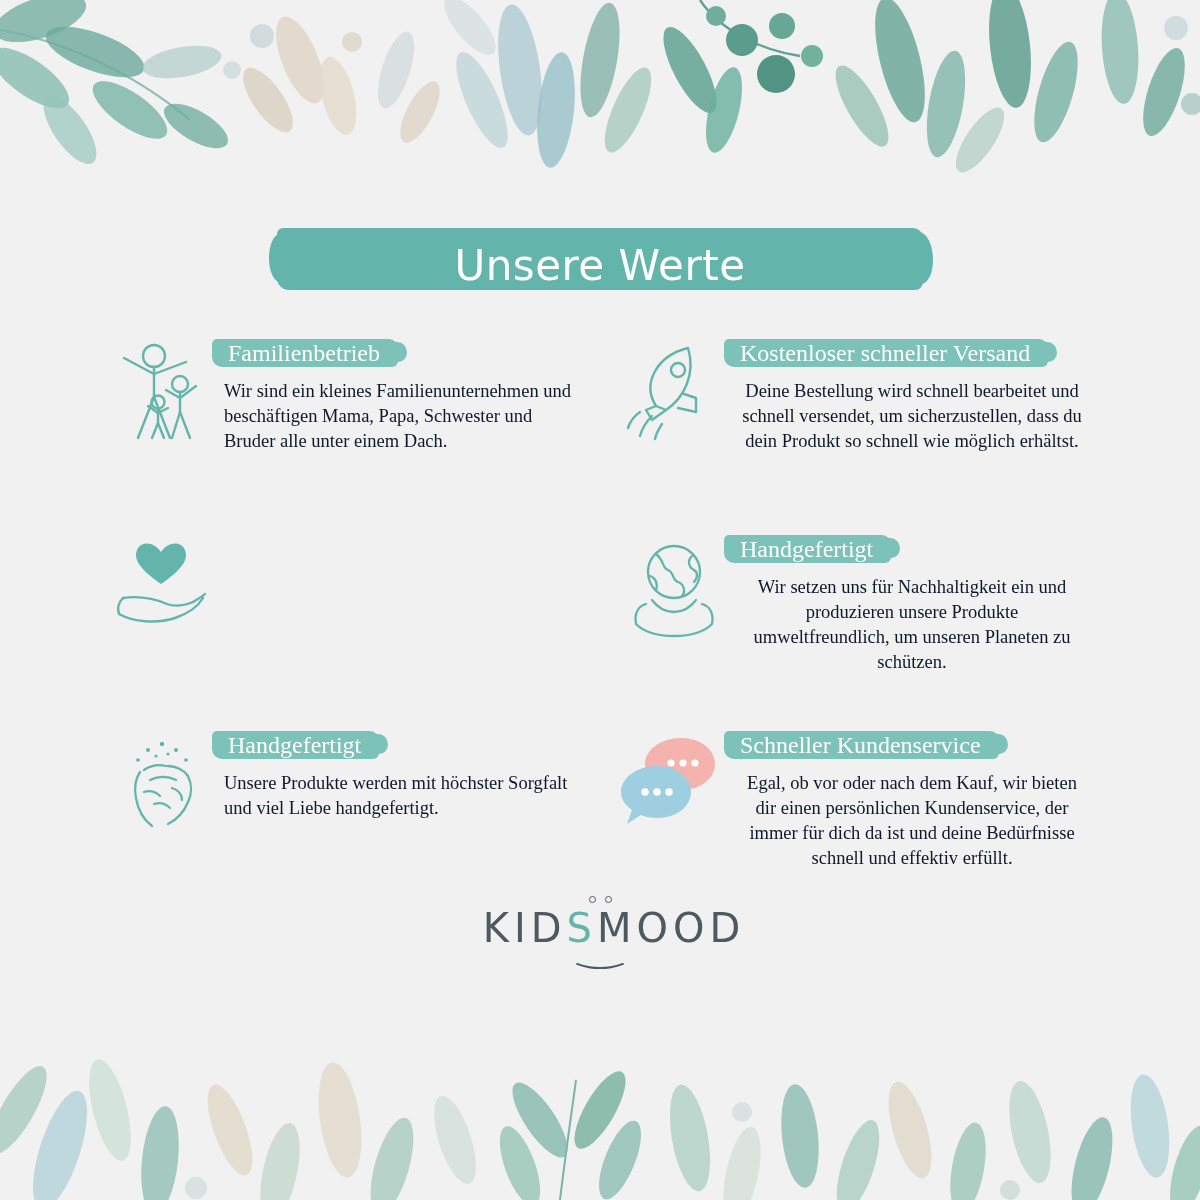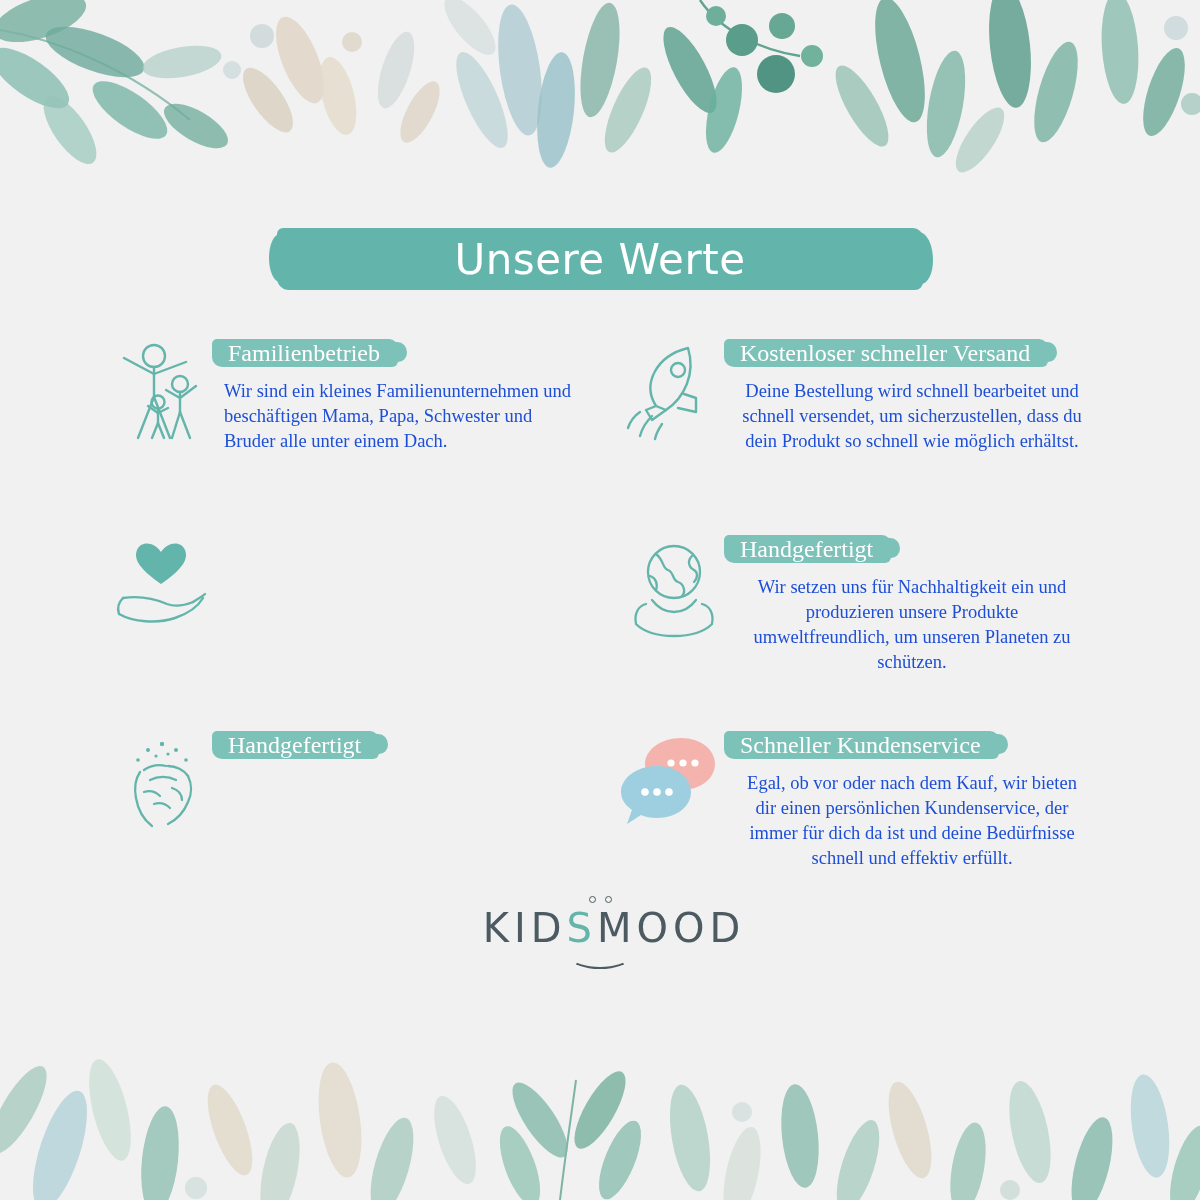--- a/index.html
+++ b/index.html
@@ -31,21 +31,21 @@
     left: 0;
     width: 1200px;
     display: flex;
     justify-content: center;
   }
   .banner {
     position: relative;
     width: 646px;
     height: 62px;
     display: flex;
-    align-items: center;
+    align-items: flex-end;
     justify-content: center;
   }
   .banner .brush {
     position: absolute;
     inset: 0;
     background: #63b5ab;
     border-radius: 6px 10px 8px 12px;
   }
   .banner .brush::before {
     content: "";
@@ -120,21 +120,21 @@
     color: #fff;
     font-size: 24px;
     font-family: "Liberation Serif", serif;
     white-space: nowrap;
     padding: 2px 4px;
     display: inline-block;
     text-align: center;
   }
 
   .desc {
-    color: #1d4ed8;
+    color: #0f172a;
     font-size: 18.5px;
     line-height: 1.35;
     max-width: 352px;
     font-family: "Liberation Serif", serif;
   }
   .col-right .desc { max-width: 352px; text-align: center; }
 
   
   .logo {
     position: absolute;
@@ -387,20 +387,21 @@
           <circle cx="58" cy="22" r="1.6"></circle>
           <circle cx="46" cy="24" r="1.6"></circle>
         </g>
       </svg>
     </div>
     <div class="body-col">
       <div class="label-wrap">
         <div class="label-brush"></div>
         <span class="label-text">Handgefertigt</span>
       </div>
+      <p class="desc">Unsere Produkte werden mit höchster Sorgfalt und viel Liebe handgefertigt.</p>
     </div>
   </div>
 
   <div class="item col-right">
     <div class="icon-box">
       <svg width="110" height="96" viewBox="0 0 110 96">
         <path d="M62 6 C82 6 96 18 96 32 C96 46 82 58 62 58 C56 58 50 57 46 55 L34 62 L38 50 C30 45 26 39 26 32 C26 18 42 6 62 6 Z" fill="#f4b3ad"></path>
         <path d="M38 34 C58 34 72 46 72 60 C72 74 58 86 38 86 C32 86 26 85 22 83 L8 92 L13 78 C6 73 2 67 2 60 C2 46 18 34 38 34 Z" fill="#9dcfe0"></path>
         <g fill="#ffffff">
           <circle cx="52" cy="31" r="3.6"></circle>

